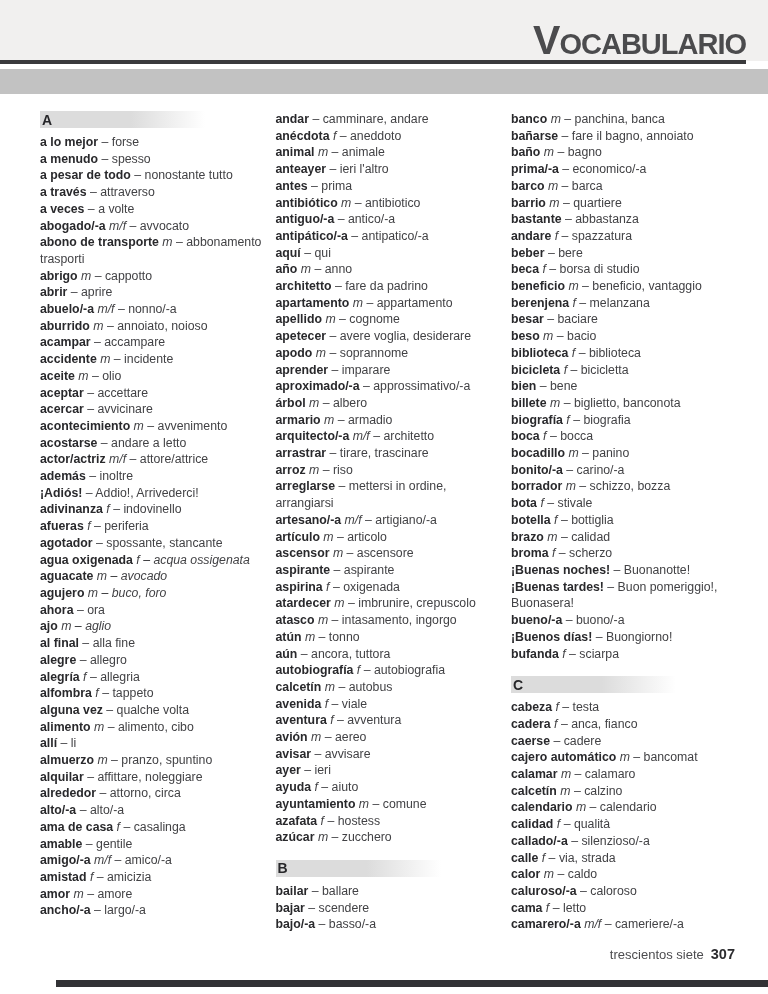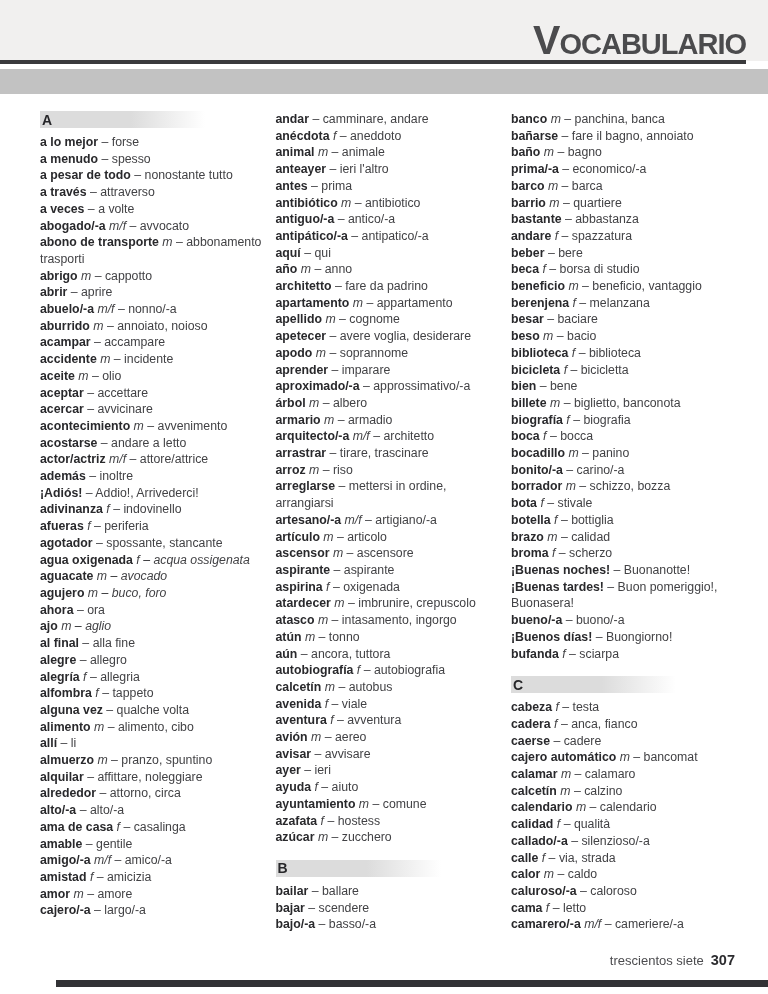--- a/index.html
+++ b/index.html
@@ -28,21 +28,21 @@
   }
   .col .sec{margin-top:14px;}
   .col .sec:first-child{margin-top:0;}
   .sec-letter{font-weight:bold;font-size:14px;color:#27272a;padding-left:2px;letter-spacing:.5px;}
   .entry{margin:0;font-size:12.3px;line-height:16.7px;color:#424245;}
   .entry .es{font-weight:bold;color:#29292c;}
   .entry .g{font-style:italic;}
   .entry .ital{font-style:italic;}
 
   .footer{
-    position:absolute;right:33px;bottom:26px;font-size:13px;color:#4c4c4f;white-space:nowrap;
+    position:absolute;right:33px;bottom:32px;font-size:13px;color:#4c4c4f;white-space:nowrap;
   }
   .footer .num{font-weight:bold;font-size:14.5px;color:#2c2c2f;margin-left:7px;}
   .bottom-rule{position:absolute;left:56px;right:0;bottom:7px;height:7px;background:#323235;}
 </style>
 </head>
 <body>
 
 <div class="page">
   <div class="top-band"></div>
   <div class="page-title"><span class="cap">V</span><span class="rest">OCABULARIO</span></div>
@@ -92,21 +92,21 @@
         <p class="entry"><span class="es">allí</span><span class="it"> – li</span></p>
         <p class="entry"><span class="es">almuerzo</span><span class="g"> m</span><span class="it"> – pranzo, spuntino</span></p>
         <p class="entry"><span class="es">alquilar</span><span class="it"> – affittare, noleggiare</span></p>
         <p class="entry"><span class="es">alrededor</span><span class="it"> – attorno, circa</span></p>
         <p class="entry"><span class="es">alto/-a</span><span class="it"> – alto/-a</span></p>
         <p class="entry"><span class="es">ama de casa</span><span class="g"> f</span><span class="it"> – casalinga</span></p>
         <p class="entry"><span class="es">amable</span><span class="it"> – gentile</span></p>
         <p class="entry"><span class="es">amigo/-a</span><span class="g"> m/f</span><span class="it"> – amico/-a</span></p>
         <p class="entry"><span class="es">amistad</span><span class="g"> f</span><span class="it"> – amicizia</span></p>
         <p class="entry"><span class="es">amor</span><span class="g"> m</span><span class="it"> – amore</span></p>
-        <p class="entry"><span class="es">cajero/-a</span><span class="it"> – largo/-a</span></p>
+        <p class="entry"><span class="es">ancho/-a</span><span class="it"> – largo/-a</span></p>
       </div>
       <div class="col">
         <p class="entry"><span class="es">andar</span><span class="it"> – camminare, andare</span></p>
         <p class="entry"><span class="es">anécdota</span><span class="g"> f</span><span class="it"> – aneddoto</span></p>
         <p class="entry"><span class="es">animal</span><span class="g"> m</span><span class="it"> – animale</span></p>
         <p class="entry"><span class="es">anteayer</span><span class="it"> – ieri l'altro</span></p>
         <p class="entry"><span class="es">antes</span><span class="it"> – prima</span></p>
         <p class="entry"><span class="es">antibiótico</span><span class="g"> m</span><span class="it"> – antibiotico</span></p>
         <p class="entry"><span class="es">antiguo/-a</span><span class="it"> – antico/-a</span></p>
         <p class="entry"><span class="es">antipático/-a</span><span class="it"> – antipatico/-a</span></p>

